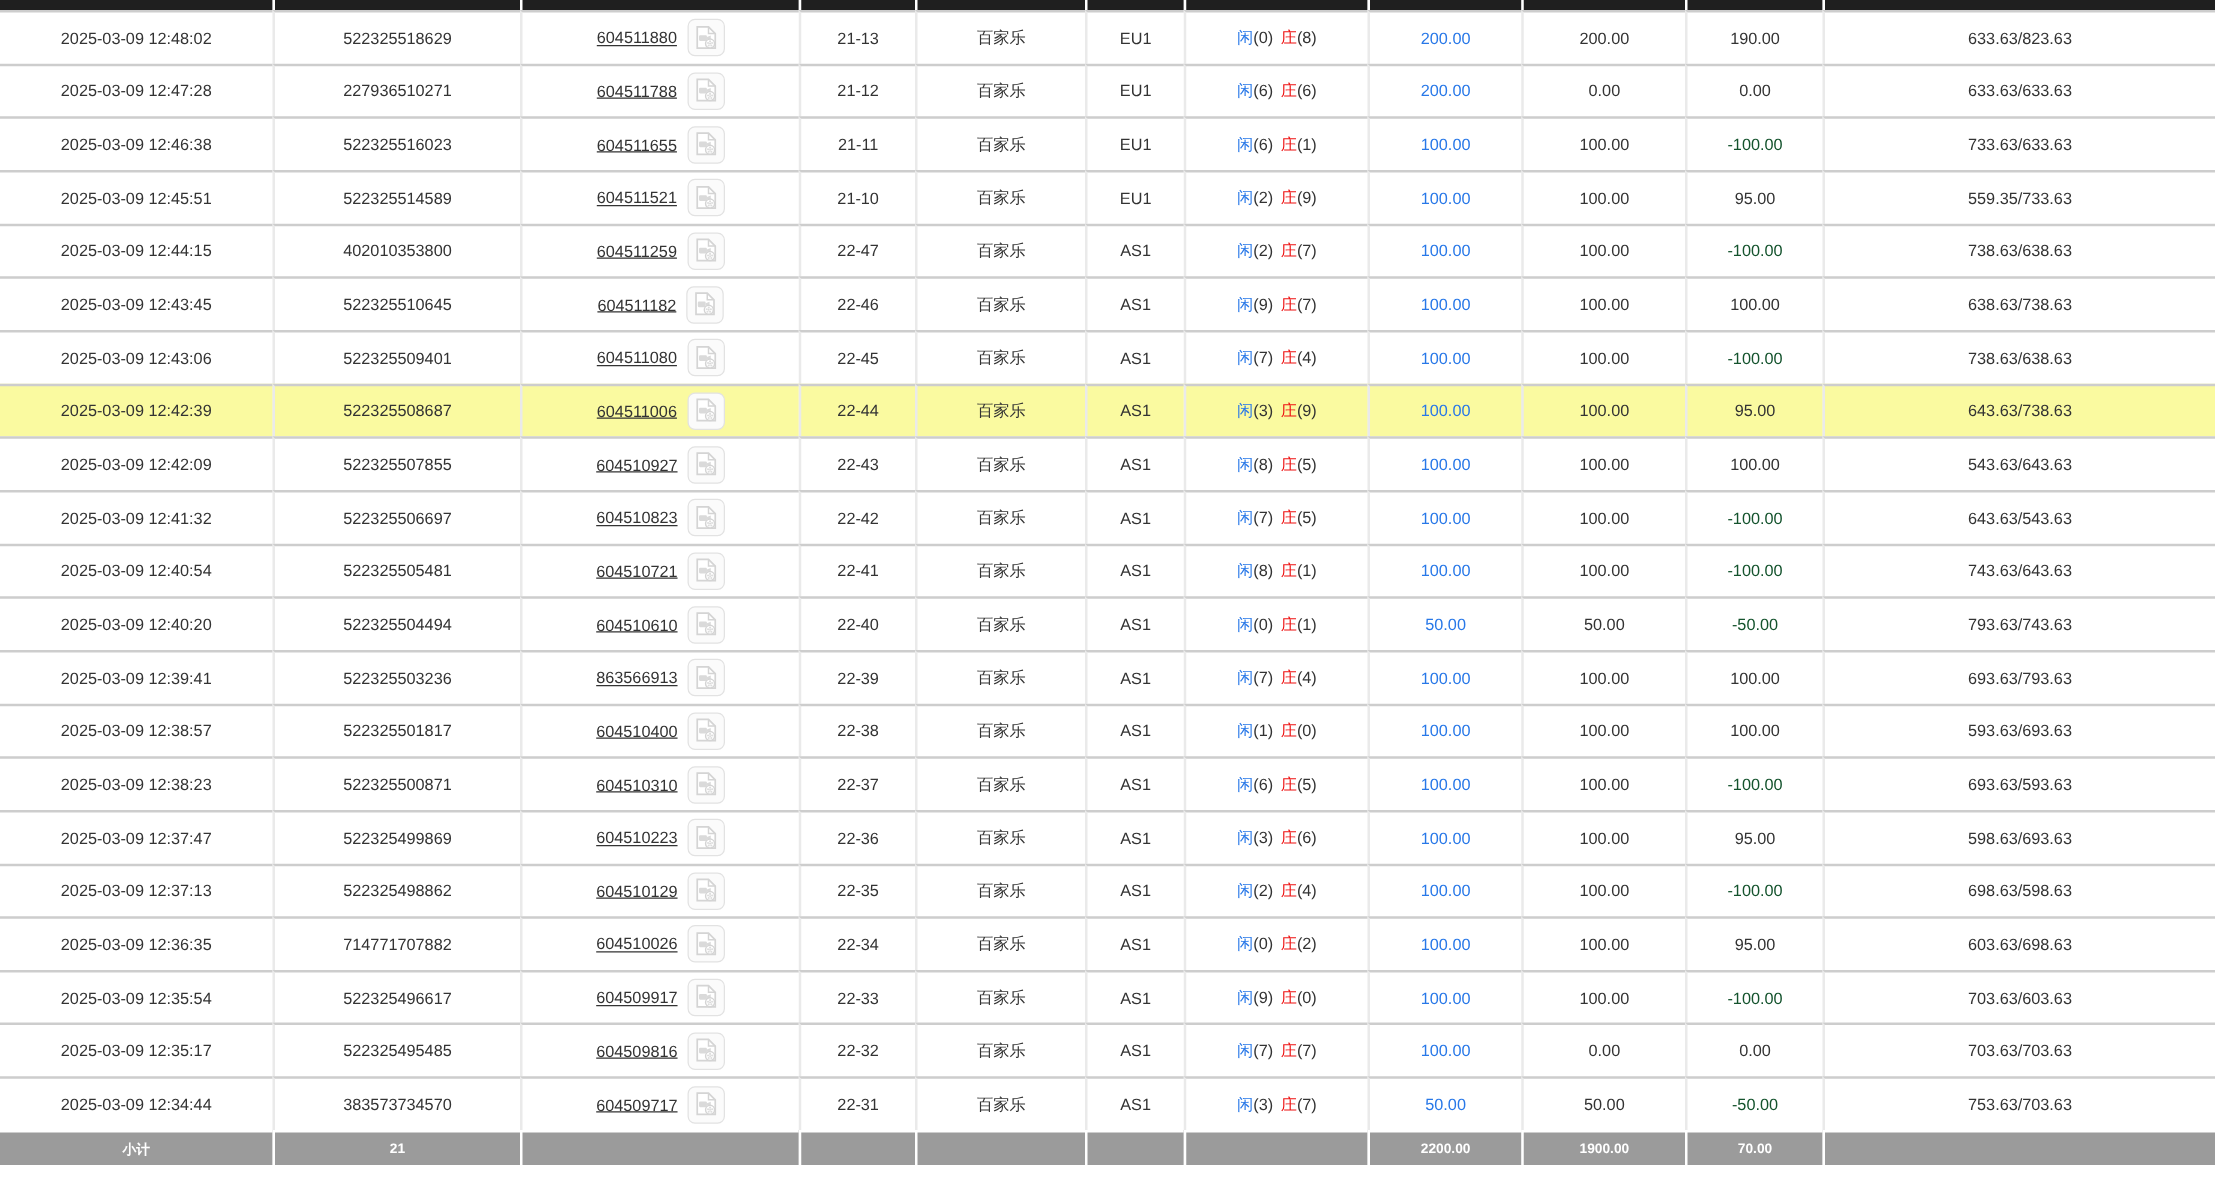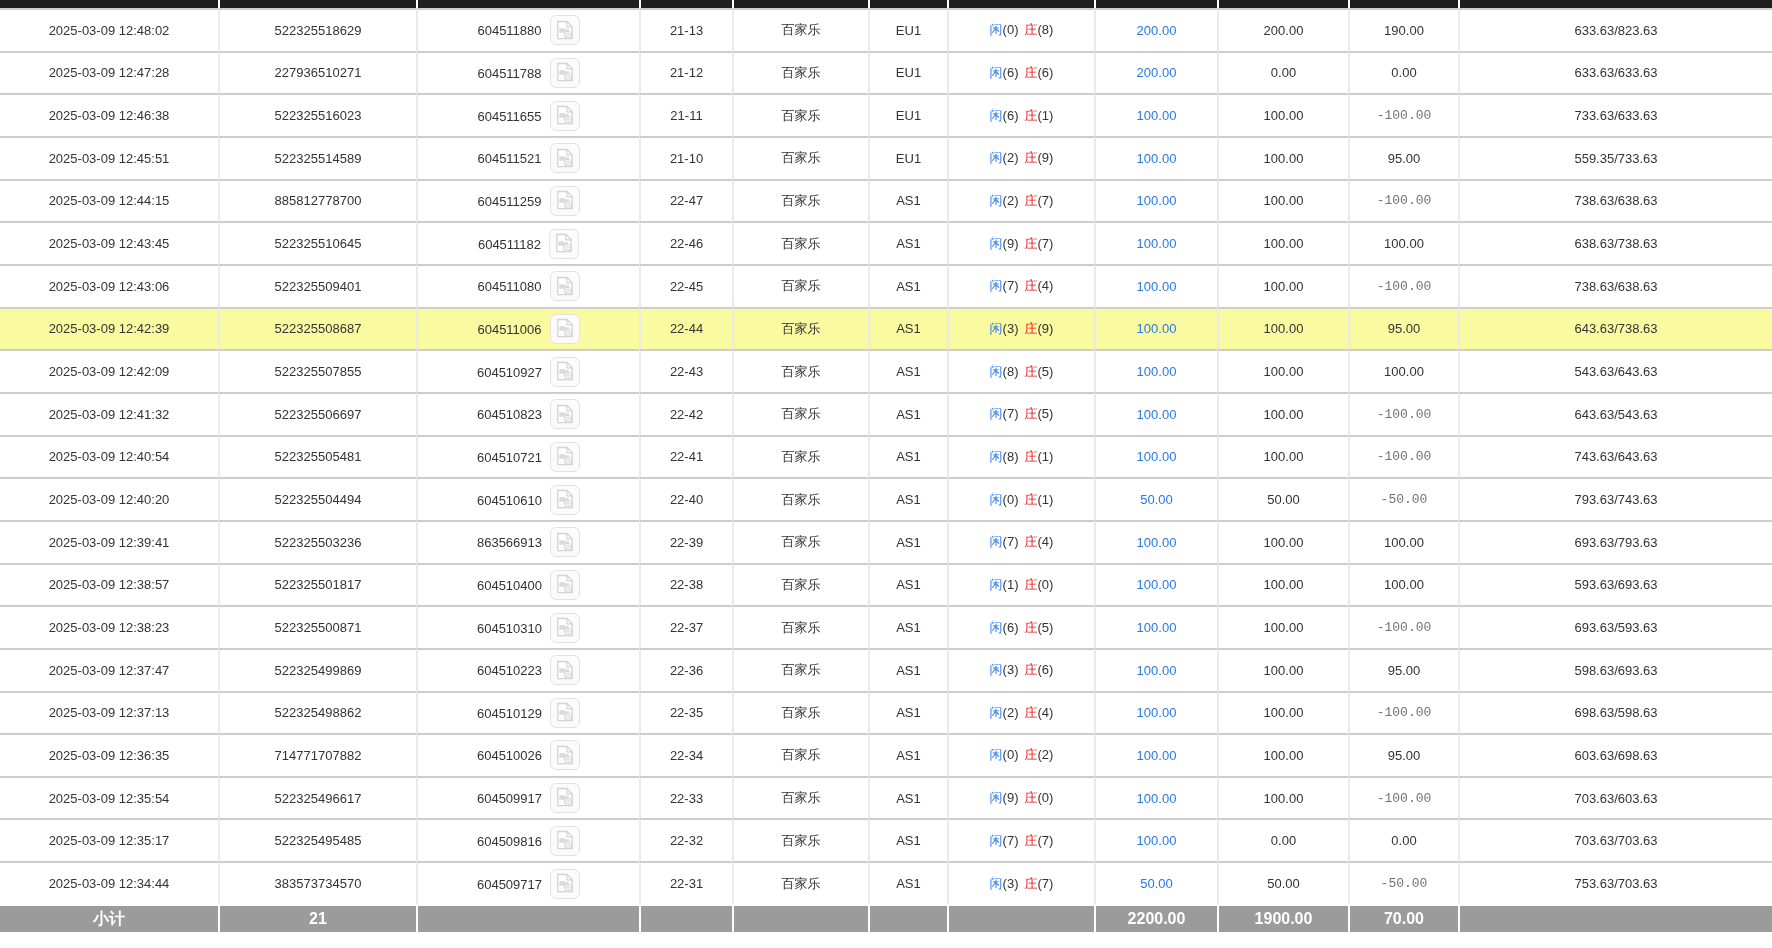--- a/index.html
+++ b/index.html
@@ -17,32 +17,32 @@
     overflow:hidden;white-space:nowrap;
   }
   td:first-child{border-left:none;}
   tr.header-strip td{
     background:#1f1f1f;height:8px;
     border-top:none;border-left:2px solid #ffffff;
   }
   tr.header-strip td:first-child{border-left:none;}
   tr.highlight td{background:#fafaa0;margin-left:28px;}
   .bet{color:#2878e8;}
-  .neg{color:#737373;font-family:Liberation Mono, monospace;}
+  .neg{color:#14532d;}
   .player{color:#2878e8;}
   .banker{color:#ee1111;margin-left:6px;}
   .pts{color:#333;}
   .replay-btn{
     display:inline-block;width:30px;height:30px;box-sizing:border-box;
     border:1px solid #e2e2e2;border-radius:6px;background:#fbfbfb;
     vertical-align:middle;margin-left:8px;padding:1px 0 0 0;cursor:pointer;line-height:1;
   }
-  .gid{vertical-align:middle;}
+  .gid{vertical-align:middle;text-decoration:underline;}
   tfoot td{
-    background:#9b9b9b;color:#ffffff;font-weight:bold;font-size:16px;
+    background:#9b9b9b;color:#ffffff;font-weight:bold;font-size:11px;
     height:26px;border-top:2px solid #ffffff;border-left:2px solid #ffffff;
   }
   tfoot td:first-child{border-left:none;}
 </style>
 </head>
 <body>
 
 <div class="wrap">
   <table class="records">
     <colgroup>
@@ -185,21 +185,21 @@
     <td>
       <span class="player">闲</span><span class="pts">(2)</span><span class="banker">庄</span><span class="pts">(9)</span>
     </td>
     <td class="bet">100.00</td>
     <td>100.00</td>
     <td>95.00</td>
     <td>559.35/733.63</td>
   </tr>
         <tr>
     <td>2025-03-09 12:44:15</td>
-    <td>885812778700</td>
+    <td>402010353800</td>
     <td>
       <span class="gid">604511259</span><button class="replay-btn"><svg viewBox="0 0 20 22" width="18" height="20" aria-hidden="true">
                 <path d="M2 1.5 H12 L18 7.5 V20.5 H2 Z" fill="#ffffff" stroke="#d4d4d4" stroke-width="1.5"></path>
                 <path d="M12 1.5 V7.5 H18" fill="none" stroke="#d4d4d4" stroke-width="1.3"></path>
                 <rect x="3.6" y="9" width="7" height="5" rx="1" fill="#dadada"></rect>
                 <path d="M10.6 10.6 L14 9.2 V13.8 L10.6 12.4 Z" fill="#dadada"></path>
                 <circle cx="13.4" cy="16.4" r="4" fill="#ffffff" stroke="#d4d4d4" stroke-width="1.3"></circle>
                 <circle cx="13.4" cy="16.4" r="0.8" fill="#d4d4d4"></circle>
                 <circle cx="13.4" cy="14.5" r="0.95" fill="#dddddd"></circle>
                 <circle cx="15.2" cy="15.9" r="0.95" fill="#dddddd"></circle>

